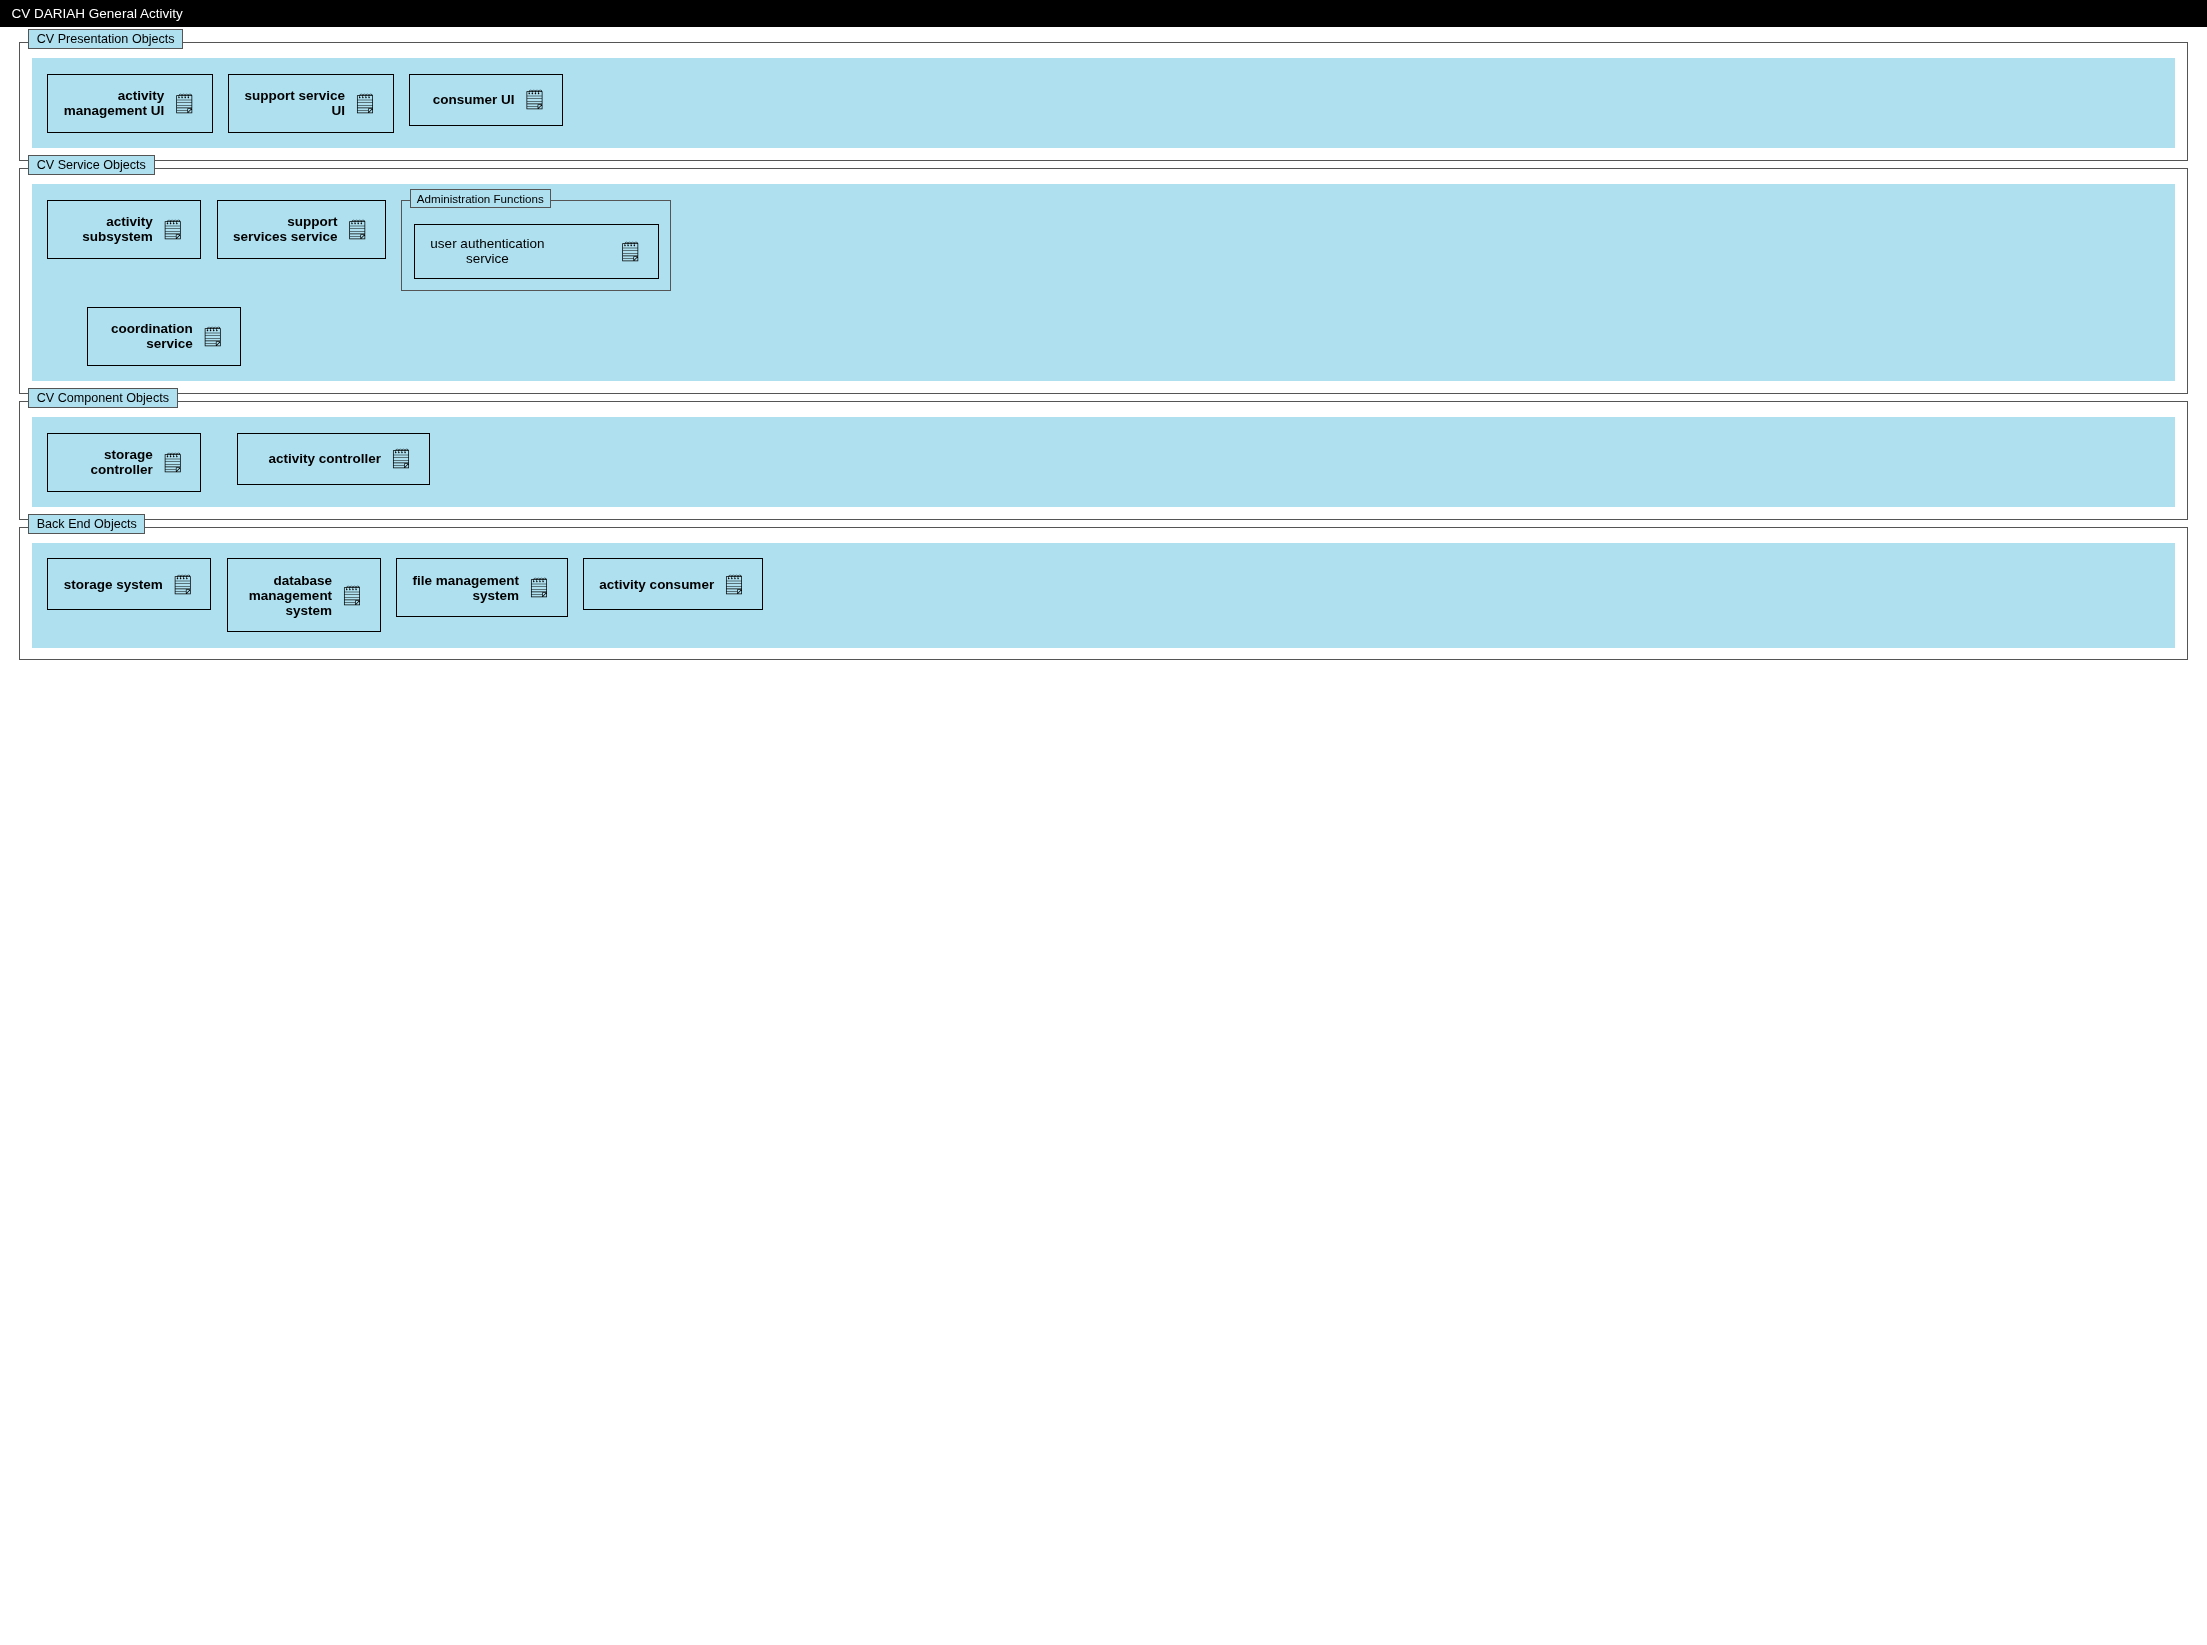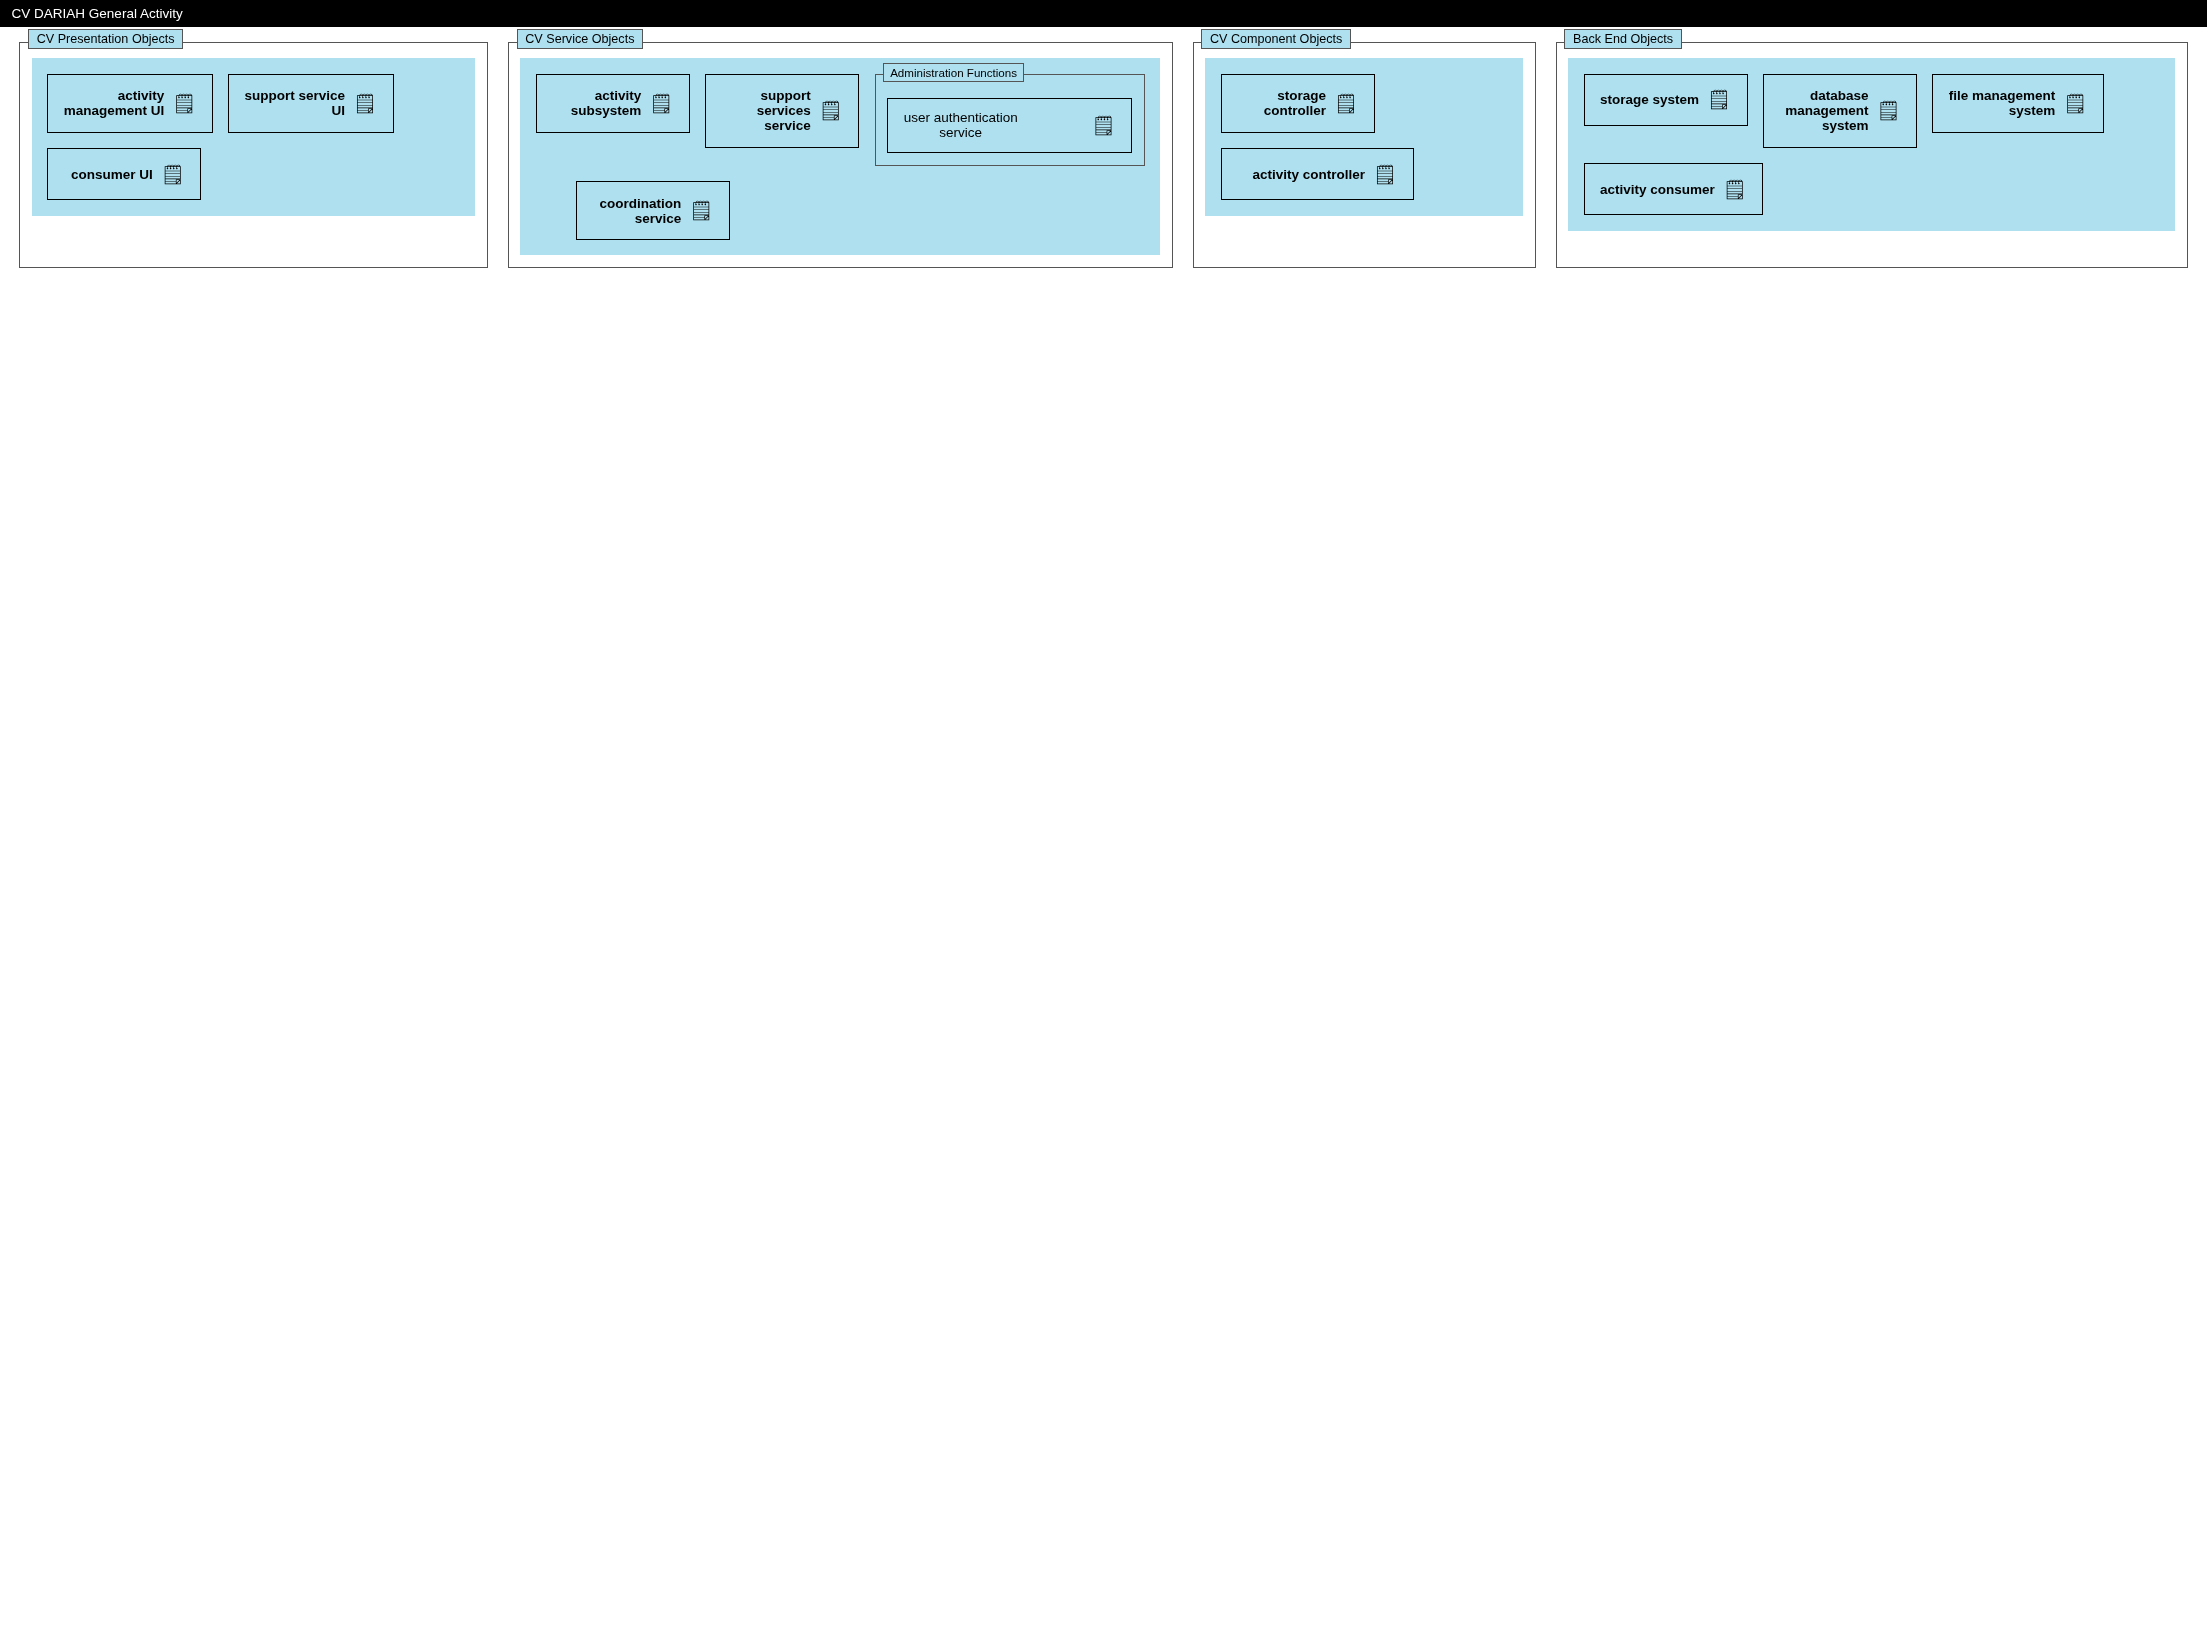--- a/index.html
+++ b/index.html
@@ -14,22 +14,22 @@
       background: #000;
       color: #fff;
       padding: 5.8px 11.6px;
       font-size: 13.5px;
       font-weight: normal;
     }
 
     .page-content {
       padding: 15.4px 19.3px;
       display: flex;
-      flex-direction: row;
-      gap: 20px;
+      flex-direction: column;
+      gap: 7px;
     }
 
     
     .cv-group {
       border: 1.9px solid #555;
       background: #fff;
       position: relative;
     }
 
     .cv-group-label {
@@ -129,20 +129,21 @@
     .service-bottom-row {
       display: flex;
       gap: 15.4px;
       align-items: flex-start;
       margin-left: 40px;
     }
 
     
     .comp-box-wide {
       min-width: 193px;
+      margin-left: 20px;
     }
 
     .comp-box-narrow {
       min-width: 154px;
     }
   </style>
 </head>
 <body>
 
 <div class="title-bar">

